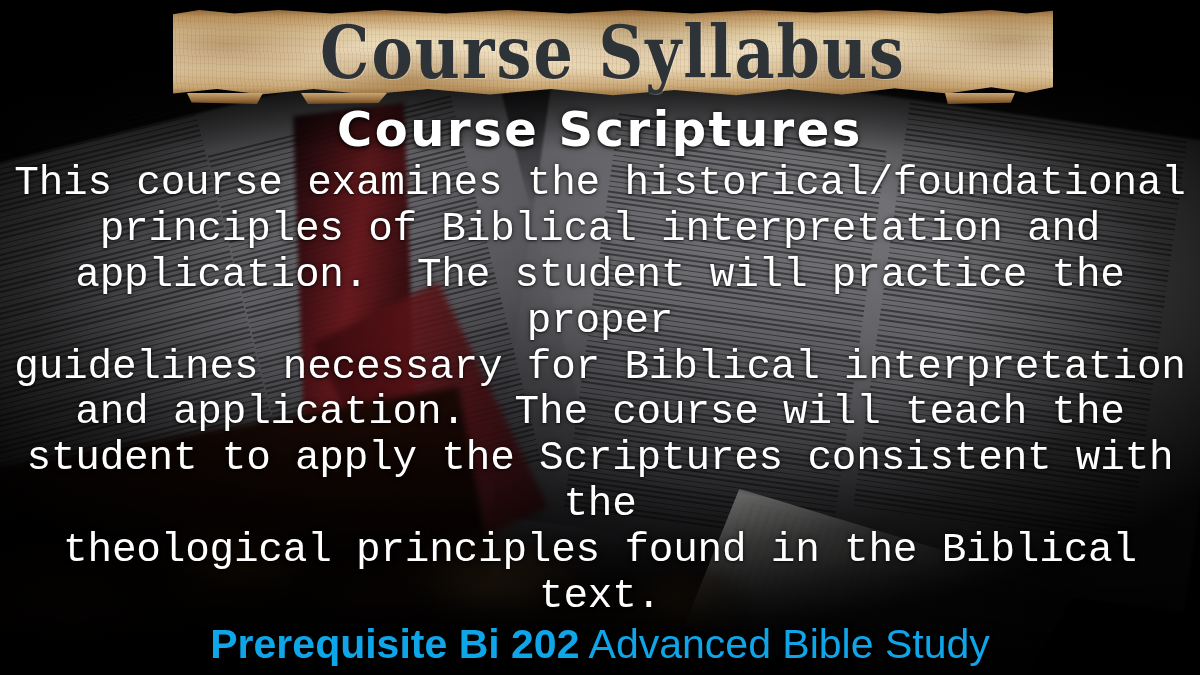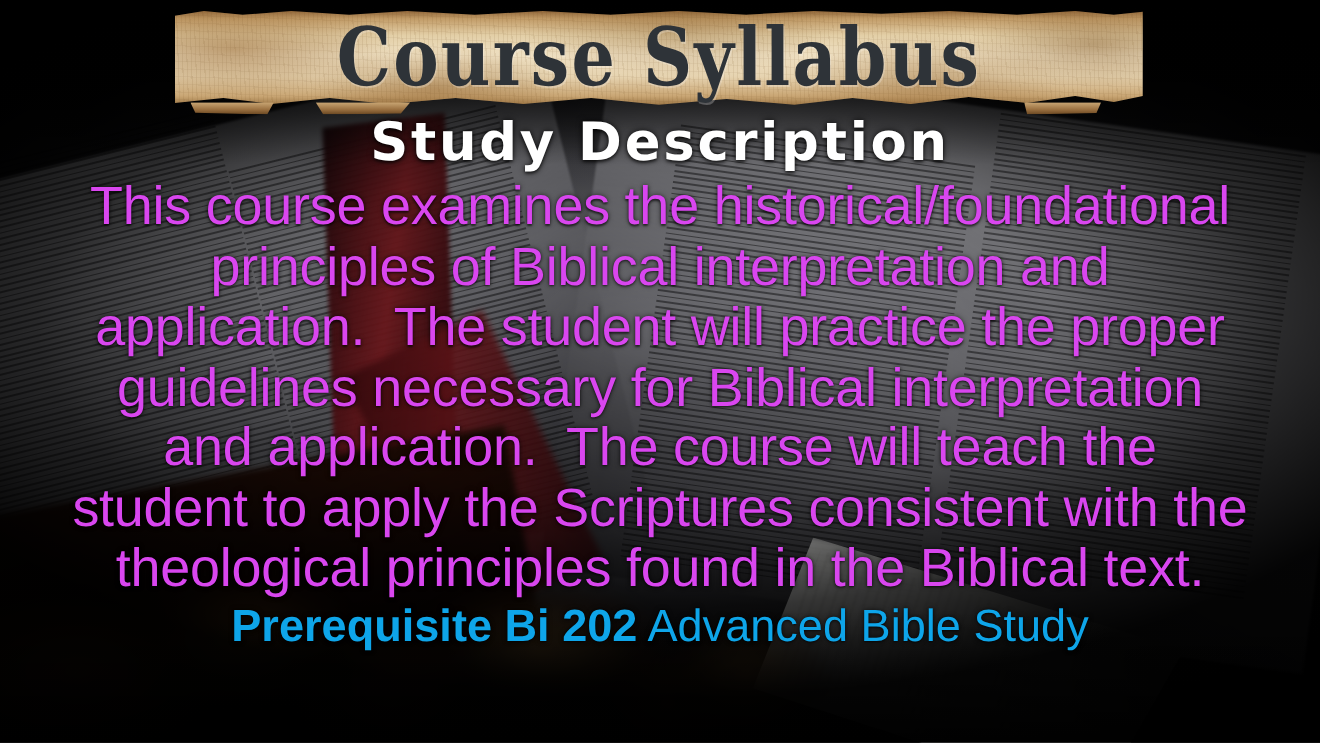--- a/index.html
+++ b/index.html
@@ -193,21 +193,21 @@
   .bottom-fade {
     position: absolute;
     left: 0; right: 0; bottom: 0;
     height: 120px;
     background: linear-gradient(to top, rgba(0,0,0,.86) 0%, rgba(0,0,0,.25) 60%, rgba(0,0,0,0) 100%);
   }
 
   
   .banner {
     position: absolute;
-    left: 159px;
+    left: 173px;
     top: 9px;
     width: 880px;
     height: 89px;
   }
   .banner-paper {
     position: absolute;
     inset: 0;
     background:
       radial-gradient(ellipse 24% 70% at 6% 40%, rgba(150,104,52,.55) 0%, rgba(150,104,52,0) 70%),
       radial-gradient(ellipse 18% 60% at 27% 80%, rgba(141,96,45,.45) 0%, rgba(141,96,45,0) 72%),
@@ -286,24 +286,24 @@
     font-size: 48px;
     font-weight: 700;
     color: #ffffff;
     letter-spacing: 2.5px;
     line-height: 1.06;
     margin: 0 0 6px 0;
     text-shadow: 0 0 6px rgba(0,0,0,.75), 0 2px 3px rgba(0,0,0,.6);
   }
 
   .body-text {
-    font-family: Liberation Sans, sans-serif;
-    font-size: 49px;
+    font-family: Liberation Mono, monospace;
+    font-size: 41px;
     font-weight: 400;
-    color: #d946ef;
+    color: #ffffff;
     line-height: 1.12;
     letter-spacing: -0.2px;
     margin: 0;
     padding: 0 14px;
     text-shadow: 0 0 5px rgba(0,0,0,.62), 0 1px 2px rgba(0,0,0,.55);
     white-space: pre-wrap;
   }
 
   .prereq-line {
     font-family: "Liberation Sans", sans-serif;
@@ -346,21 +346,21 @@
   <div class="banner">
     <div class="banner-paper"></div>
     <div class="banner-grain"></div>
     <div class="banner-flap flap-l"></div>
     <div class="banner-flap flap-m"></div>
     <div class="banner-flap flap-r"></div>
     <div class="banner-title">Course Syllabus</div>
   </div>
 
   <div class="content">
-    <h1 class="heading">Study Description</h1>
+    <h1 class="heading">Course Scriptures</h1>
 
     <p class="body-text">This course examines the historical/foundational
 principles of Biblical interpretation and
 application.  The student will practice the proper
 guidelines necessary for Biblical interpretation
 and application.  The course will teach the
 student to apply the Scriptures consistent with the
 theological principles found in the Biblical text.</p>
 
     <div class="prereq-line">

